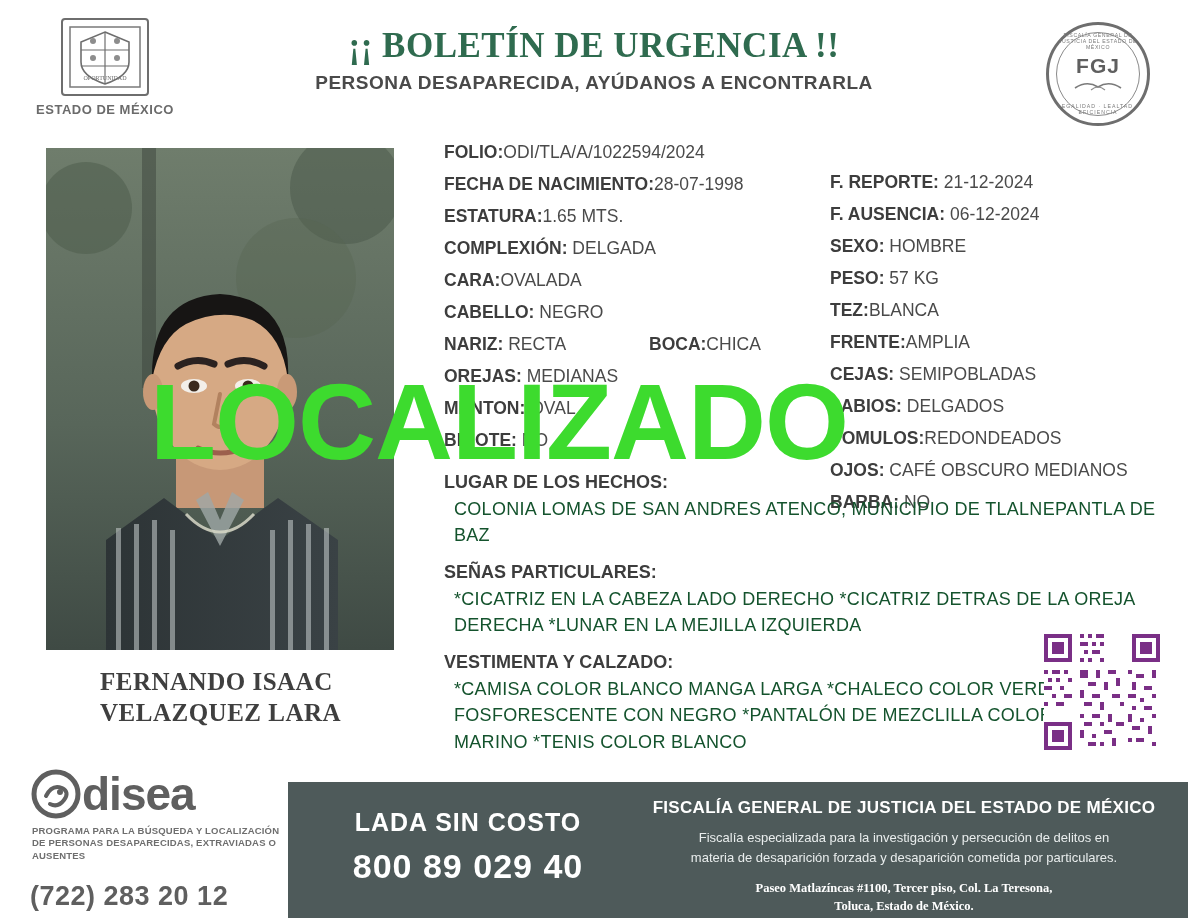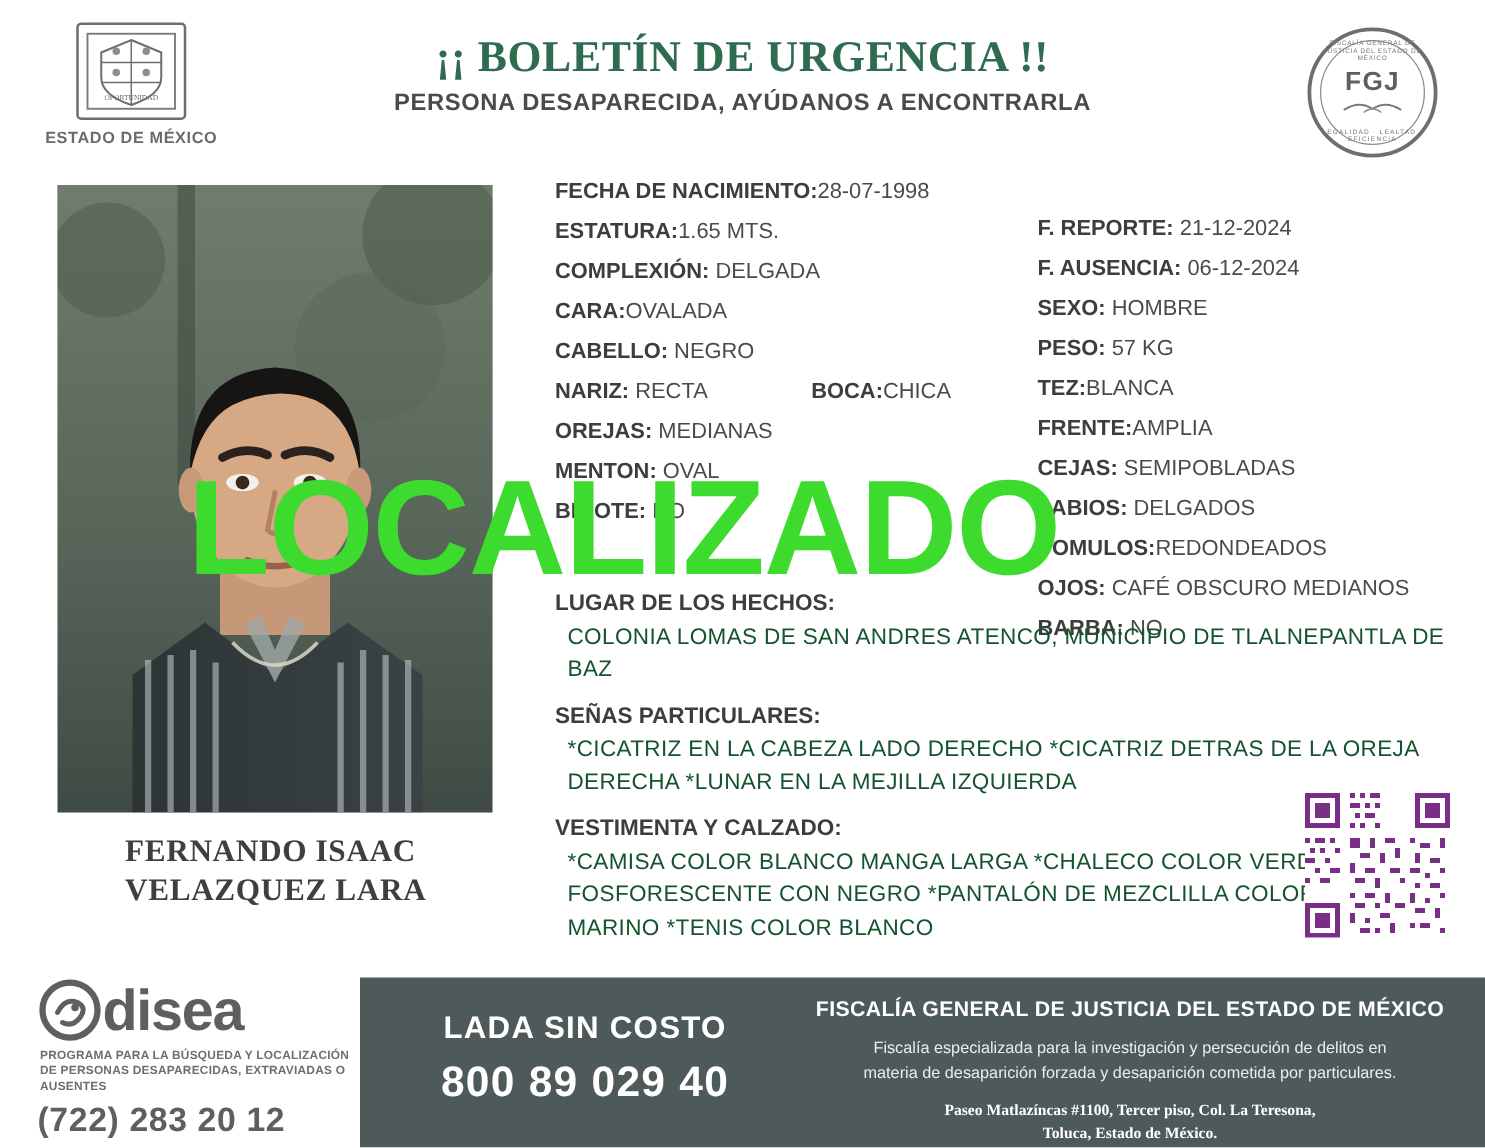--- a/index.html
+++ b/index.html
@@ -112,21 +112,21 @@
   .disea-top { display:flex; align-items:center; }
   .disea-word {
     font-size:46px; font-weight:bold; color:#5f5f5f; letter-spacing:-1px;
     font-family:"Liberation Sans", sans-serif;
   }
   .disea-sub {
     font-size:9.5px; color:#6e6e6e; font-weight:bold; letter-spacing:.2px;
     line-height:1.35; margin-top:4px; margin-left:2px;
   }
   .disea-phone {
-    font-size:27px; font-weight:bold; color:#5f5f5f; margin-top:4px; letter-spacing:.5px;
+    font-size:27px; font-weight:bold; color:#5f5f5f; margin-top:18px; letter-spacing:.5px;
   }
   .footer-box {
     position:absolute; left:288px; bottom:0; width:900px; height:136px;
     background:#4e5a5a; color:#ffffff;margin-top:12px;
   }
   .lada {
     position:absolute; left:20px; top:26px; width:320px; text-align:center;
   }
   .lada-title { font-size:25px; font-weight:bold; letter-spacing:1px; }
   .lada-number { font-size:34px; font-weight:bold; margin-top:10px; letter-spacing:1px; }
@@ -239,20 +239,23 @@
       <path d="M140 366 Q174 402 208 366" stroke="#d8d8c8" stroke-width="3" fill="none" opacity="0.85"></path>
     </svg>
   </div>
 
   <div class="person-name">
     <div>FERNANDO ISAAC</div>
     <div>VELAZQUEZ LARA</div>
   </div>
 
   <div class="lgrid">
+    <div class="rw">
+      <span class="lbl">FOLIO:</span><span class="val">ODI/TLA/A/1022594/2024</span>
+    </div>
     <div class="rw">
       <span class="lbl">FECHA DE NACIMIENTO:</span><span class="val">28-07-1998</span>
     </div>
     <div class="rw">
       <span class="lbl">ESTATURA:</span><span class="val">1.65 MTS.</span>
     </div>
     <div class="rw">
       <span class="lbl">COMPLEXIÓN:</span>
       <span class="val">DELGADA</span>
     </div>

